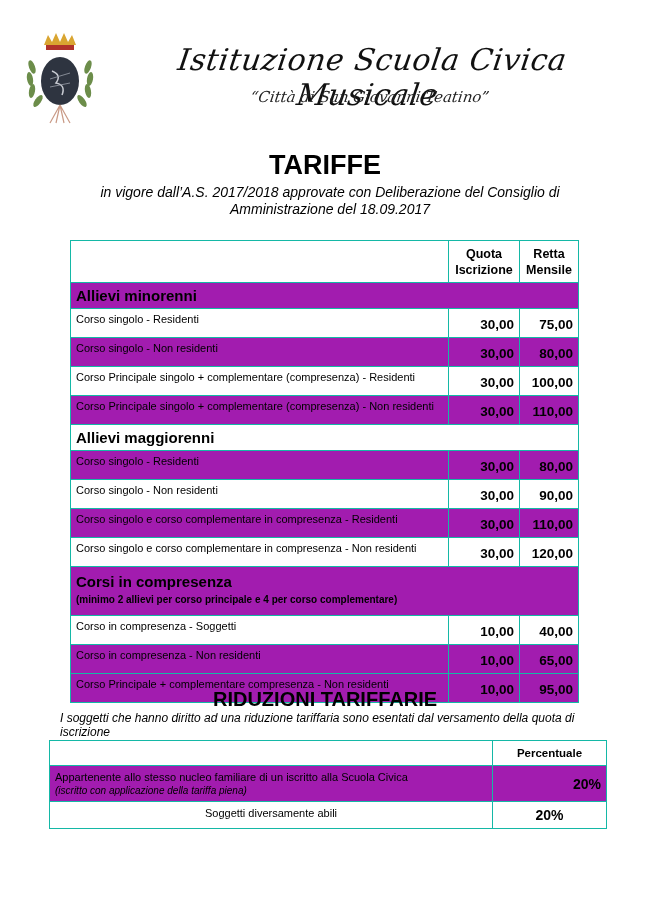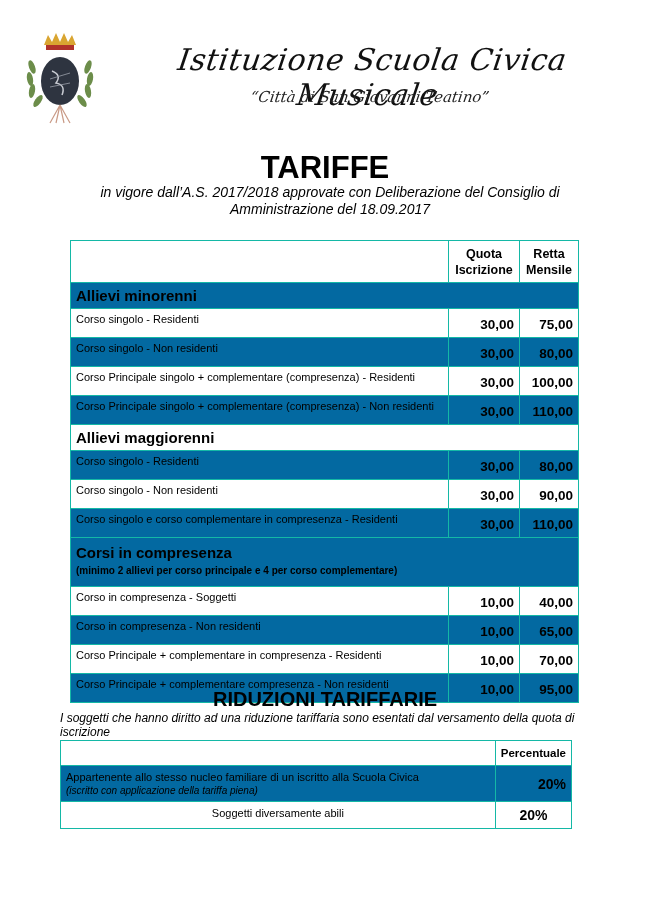--- a/index.html
+++ b/index.html
@@ -9,46 +9,46 @@
   .logo { position: absolute; left: 22px; top: 33px; width: 76px; height: 92px; }
 
   .inst-title { position: absolute; left: 130px; top: 42px; width: 480px; text-align: center;
     font-family: "DejaVu Serif", "Liberation Serif", serif; font-style: italic;
     font-size: 30px; letter-spacing: 0.5px; color: #111; transform: skewX(-8deg); }
   .inst-sub { position: absolute; left: 170px; top: 88px; width: 400px; text-align: center;
     font-family: "DejaVu Serif", "Liberation Serif", serif; font-style: italic;
     font-size: 15px; color: #222; transform: skewX(-8deg); }
 
   .doc-title { position: absolute; left: 0; top: 150px; width: 650px; text-align: center;
-    font-weight: bold; font-size: 31px; }
+    font-weight: bold; font-size: 27px; }
   .doc-sub { position: absolute; left: 80px; top: 184px; width: 500px; text-align: center;
     font-style: italic; font-size: 14px; line-height: 17px; }
 
   table { border-collapse: collapse; position: absolute; }
   td, th { border: 1px solid #14b8a6; padding: 0 5px; vertical-align: middle; }
 
   #tariffe { left: 70px; top: 240px; width: 509px; }
   #tariffe th { font-size: 12.5px; font-weight: bold; height: 41px; text-align: center; line-height: 16px; }
   #tariffe .c1 { width: 368px; }
   #tariffe .c2 { width: 60px; }
   #tariffe .c3 { width: 48px; }
   #tariffe td.label { font-size: 11px; height: 24px; vertical-align: top; padding-top: 4px; }
   #tariffe td.num { font-size: 13.5px; font-weight: bold; text-align: right; padding-top: 3px; }
   #tariffe tr.section td { font-size: 15px; font-weight: bold; height: 25px; }
   #tariffe tr.section2 td { font-weight: bold; height: 48px; vertical-align: middle; line-height: 18px; }
   #tariffe tr.section2 .s-title { font-size: 15px; }
   #tariffe tr.section2 .s-note { font-size: 10px; }
-  .grey td { background: #0369a1; }
+  .grey td { background: #a21caf; }
 
   .red-title { position: absolute; left: 0; top: 688px; width: 650px; text-align: center;
     font-weight: bold; font-size: 20px; }
   .red-sub { position: absolute; left: 60px; top: 711px; width: 540px;
     font-style: italic; font-size: 12px; line-height: 14px; }
 
-  #riduzioni { left: 60px; top: 740px; width: 512px; }
+  #riduzioni { left: 49px; top: 740px; width: 558px; }
   #riduzioni th { font-size: 11.5px; font-weight: bold; height: 24px; text-align: center; }
   #riduzioni .c1 { width: 432px; }
   #riduzioni td.label { font-size: 11px; line-height: 14px; vertical-align: top; padding-top: 4px; }
   #riduzioni td.label .note { font-style: italic; font-size: 10px; }
   #riduzioni td.pct { font-size: 14px; font-weight: bold; text-align: right; }
   #riduzioni tr.r1 td { height: 31px; margin-top: 36px; }
   #riduzioni tr.r2 td { height: 22px; text-align: center; }
 </style>
 </head>
 <body>
@@ -128,41 +128,41 @@
     <tr>
       <td class="label">Corso singolo - Non residenti</td>
       <td class="num">30,00</td>
       <td class="num">90,00</td>
     </tr>
     <tr class="grey">
       <td class="label">Corso singolo e corso complementare in compresenza - Residenti</td>
       <td class="num">30,00</td>
       <td class="num">110,00</td>
     </tr>
+    <tr>
+      <td class="label">Corso singolo e corso complementare in compresenza - Non residenti</td>
+      <td class="num">30,00</td>
+      <td class="num">120,00</td>
+    </tr>
 
     <tr class="section2 grey">
       <td colspan="3">
         <div class="s-title">Corsi in compresenza</div>
         <div class="s-note">(minimo 2 allievi per corso principale e 4 per corso complementare)</div>
       </td>
     </tr>
     <tr>
       <td class="label">Corso in compresenza - Soggetti</td>
       <td class="num">10,00</td>
       <td class="num">40,00</td>
     </tr>
     <tr class="grey">
       <td class="label">Corso in compresenza - Non residenti</td>
       <td class="num">10,00</td>
       <td class="num">65,00</td>
-    </tr>
-    <tr>
-      <td class="label">Corso Principale + complementare in compresenza - Residenti</td>
-      <td class="num">10,00</td>
-      <td class="num">70,00</td>
     </tr>
     <tr class="grey">
       <td class="label">Corso Principale + complementare compresenza - Non residenti</td>
       <td class="num">10,00</td>
       <td class="num">95,00</td>
     </tr>
   </tbody>
 </table>
 
 <div class="red-title">RIDUZIONI TARIFFARIE</div>

